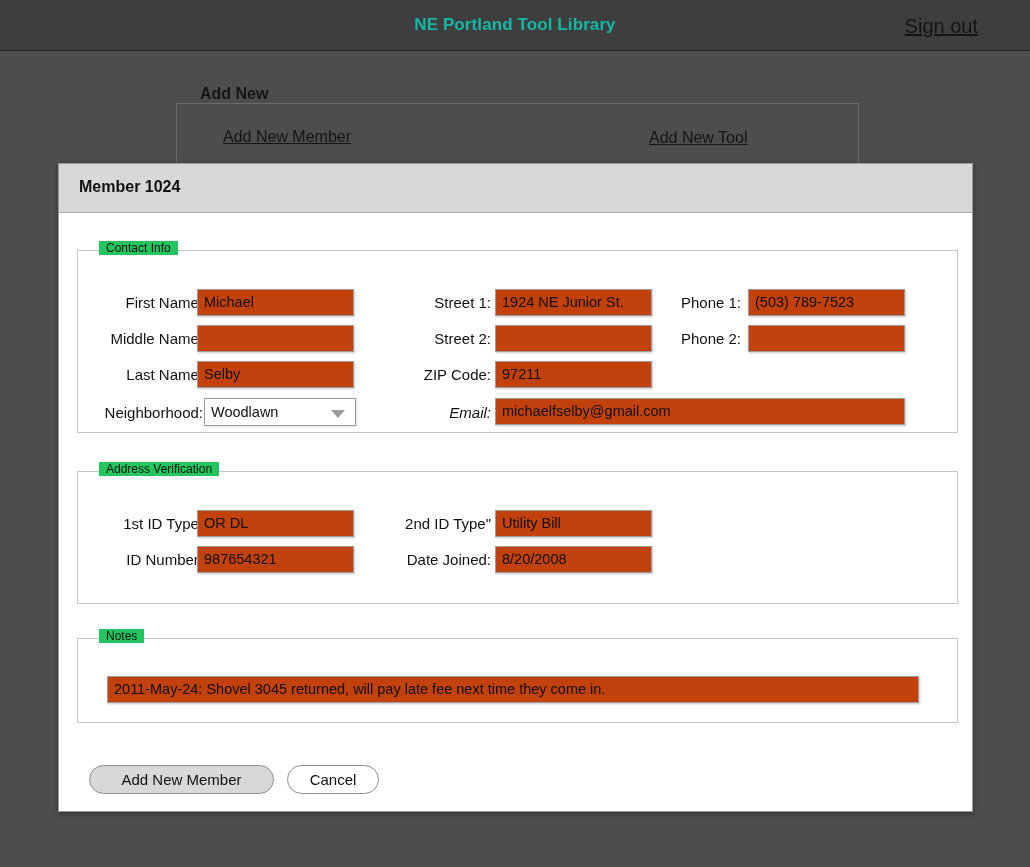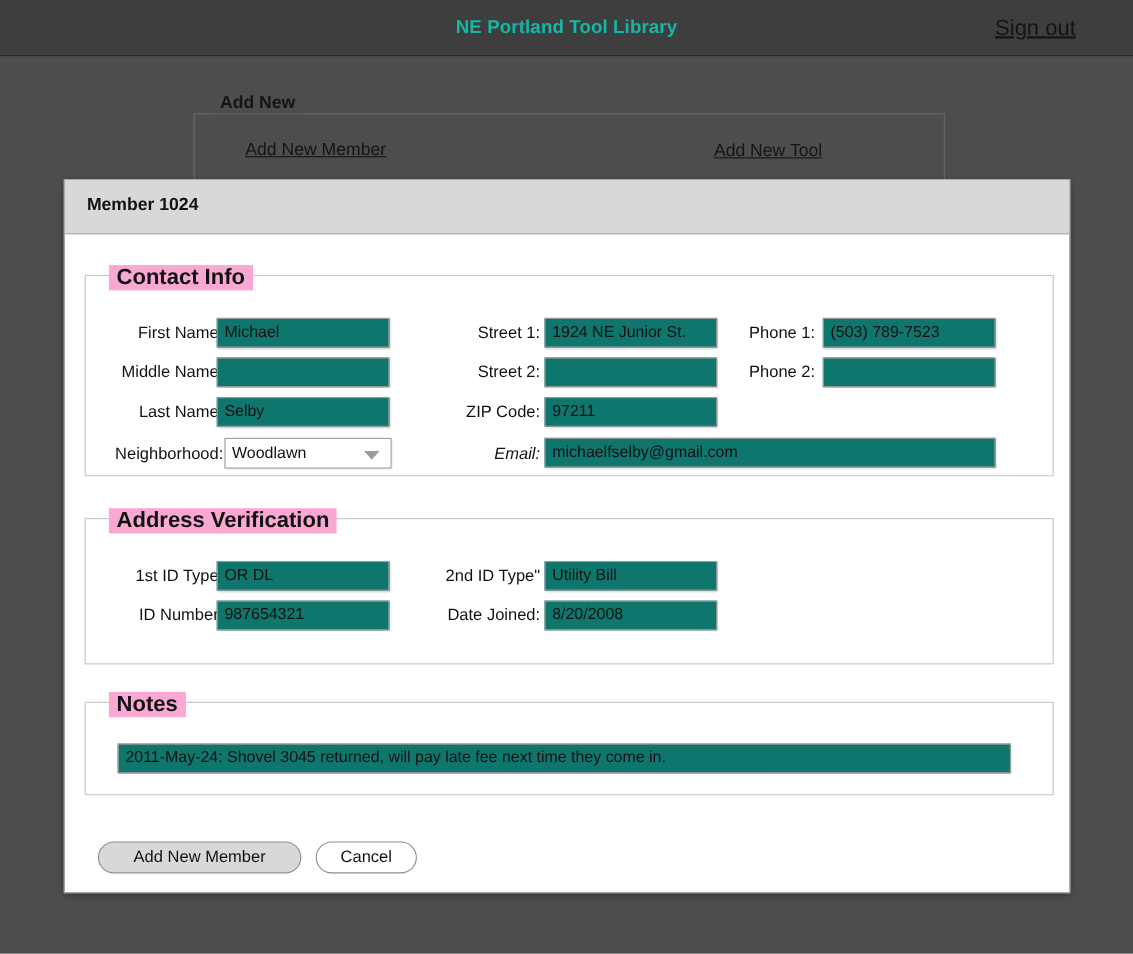--- a/index.html
+++ b/index.html
@@ -108,24 +108,24 @@
 
   
   .fs {
     position: absolute;
     border: 1px solid #c6c6c6;
     box-sizing: border-box;
     background: transparent;
   }
   .fs-legend {
     position: absolute;
-    background: #f9a8d4;
+    background: #22c55e;
     padding: 0 7px;
-    font-size: 20px;
-    font-weight: bold;
+    font-size: 12px;
+    font-weight: normal;
     color: #111111;
     white-space: nowrap;
   }
 
   .fs-contact { left: 18px; top: 86px; width: 881px; height: 183px; }
   .lg-contact { left: 40px; top: 77px; }
 
   .fs-address { left: 18px; top: 307px; width: 881px; height: 133px; }
   .lg-address { left: 40px; top: 298px; }
 
@@ -136,21 +136,21 @@
   .lbl {
     position: absolute;
     font-size: 15px;
     color: #111111;
     text-align: right;
     white-space: nowrap;
   }
 
   .fld {
     position: absolute;
-    background: #0f766e;
+    background: #c2410c;
     border: 1px solid #9c9c9c;
     box-sizing: border-box;
     height: 27px;
     font-size: 14.5px;
     color: #111111;
     padding: 0 6px;
     line-height: 25px;
     box-shadow: 1px 1px 2px rgba(0,0,0,0.22);
     overflow: hidden;
     white-space: nowrap;

